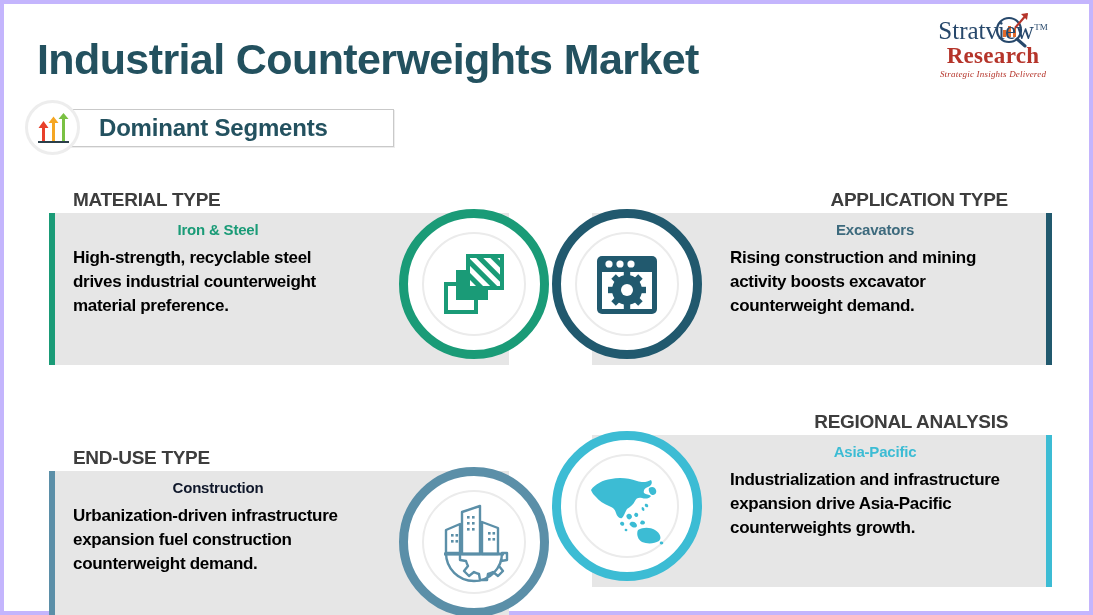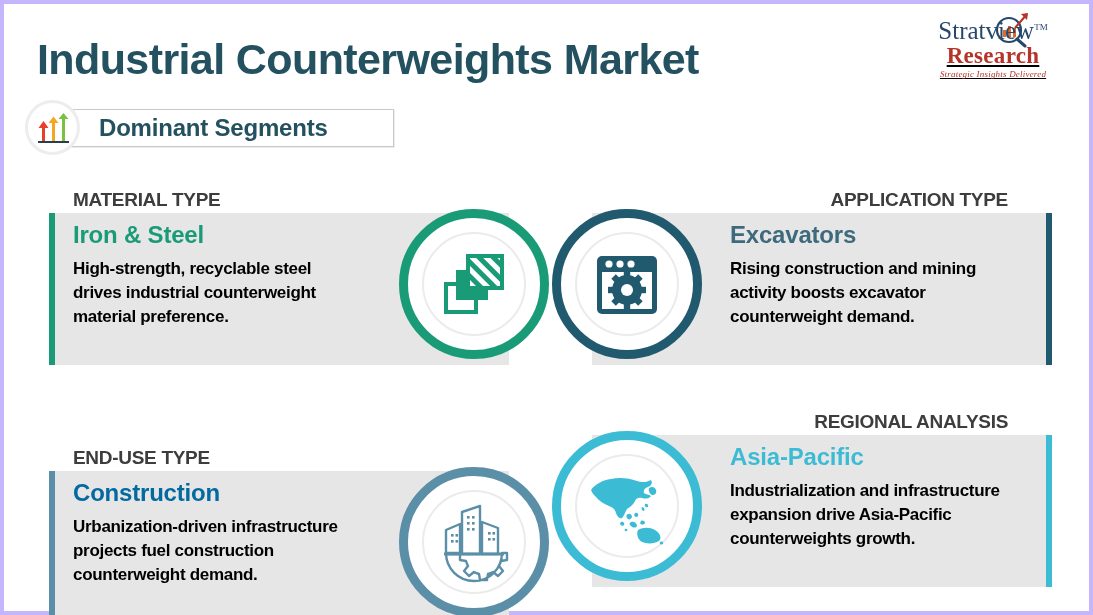--- a/index.html
+++ b/index.html
@@ -55,21 +55,20 @@
     color: #23515f; letter-spacing: -0.2px;
     white-space: nowrap;
   }
 
   
   #logo {
     position: absolute;
     right: 16px; top: 14px;
     width: 160px;
     text-align: center;
-    text-decoration: underline;
   }
   .logo-row1 {
     font-family: "Liberation Serif", serif;
     font-size: 25px; color: #27486b; line-height: 1;
     position: relative; display: inline-block;
   }
   .logo-tm {
     font-size: 9px; vertical-align: super; color: #27486b;
   }
   .logo-row2 {
@@ -125,23 +124,24 @@
 
   .card-body {
     position: absolute;
     top: 32px;
     width: 290px;
   }
   .card.left  .card-body { left: 24px; }
   .card.right .card-body { right: 32px; }
 
   .card-sub {
-    font-size: 24px; font-weight: 700;
+    font-size: 15px; font-weight: 700;
     letter-spacing: -0.2px;
     margin-bottom: 8px;
+    text-align: center;
   }
   .card-desc {
     font-size: 17px; font-weight: 700;
     color: #000000; line-height: 1.42;
     letter-spacing: -0.3px;
   }
 
   
   .icon-circle {
     position: absolute;
@@ -260,22 +260,22 @@
         </g>
       </svg>
     </div>
   </div>
 
   <div class="card left" id="card-2">
     <div class="card-heading">END-USE TYPE</div>
     <div class="panel"></div>
     <div class="accent" style="background:#5b8fa8"></div>
     <div class="card-body">
-      <div class="card-sub" style="color:#0369a1">Construction</div>
-      <div class="card-desc">Urbanization-driven infrastructure projects fuel construction counterweight demand.</div>
+      <div class="card-sub" style="color:#0f172a">Construction</div>
+      <div class="card-desc">Urbanization-driven infrastructure expansion fuel construction counterweight demand.</div>
     </div>
     <div class="icon-circle" style="border:9px solid #5b8fa8">
       <span class="ring-inner"></span>
       <svg class="icon-glyph" width="84" height="84" viewBox="0 0 84 84" aria-hidden="true">
         <g fill="none" stroke="#5b8fa8" stroke-width="2.4" stroke-linejoin="round">
           <path d="M14 54 V30 L28 24 V54 Z"></path>
           <path d="M30 54 V12 L48 6 V54 Z"></path>
           <path d="M50 54 V22 L66 28 V54 Z"></path>
         </g>
         <g fill="#5b8fa8">

